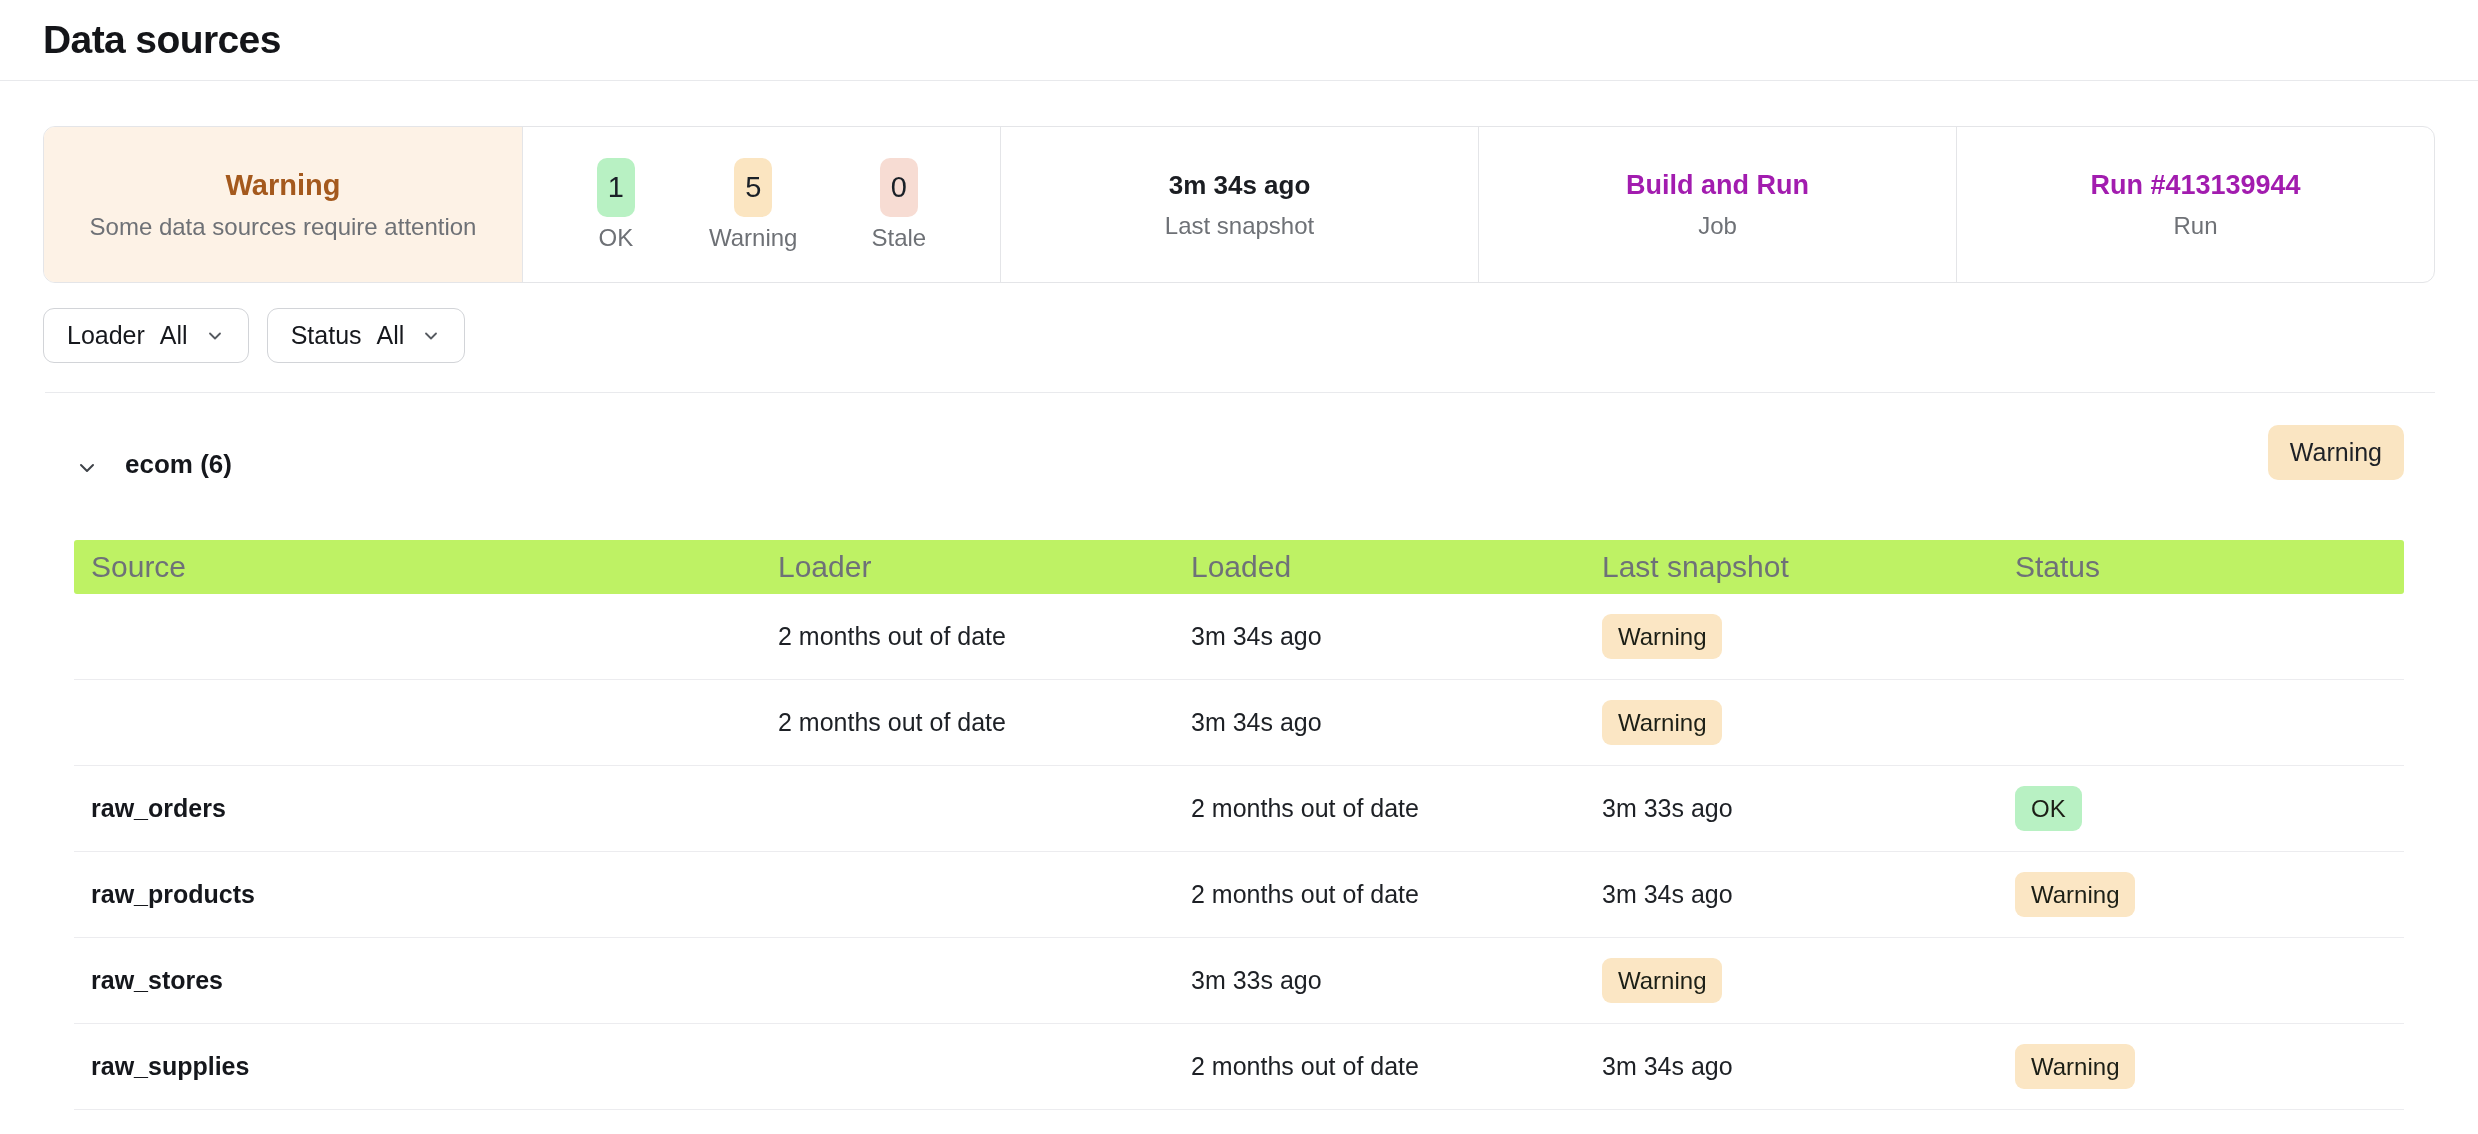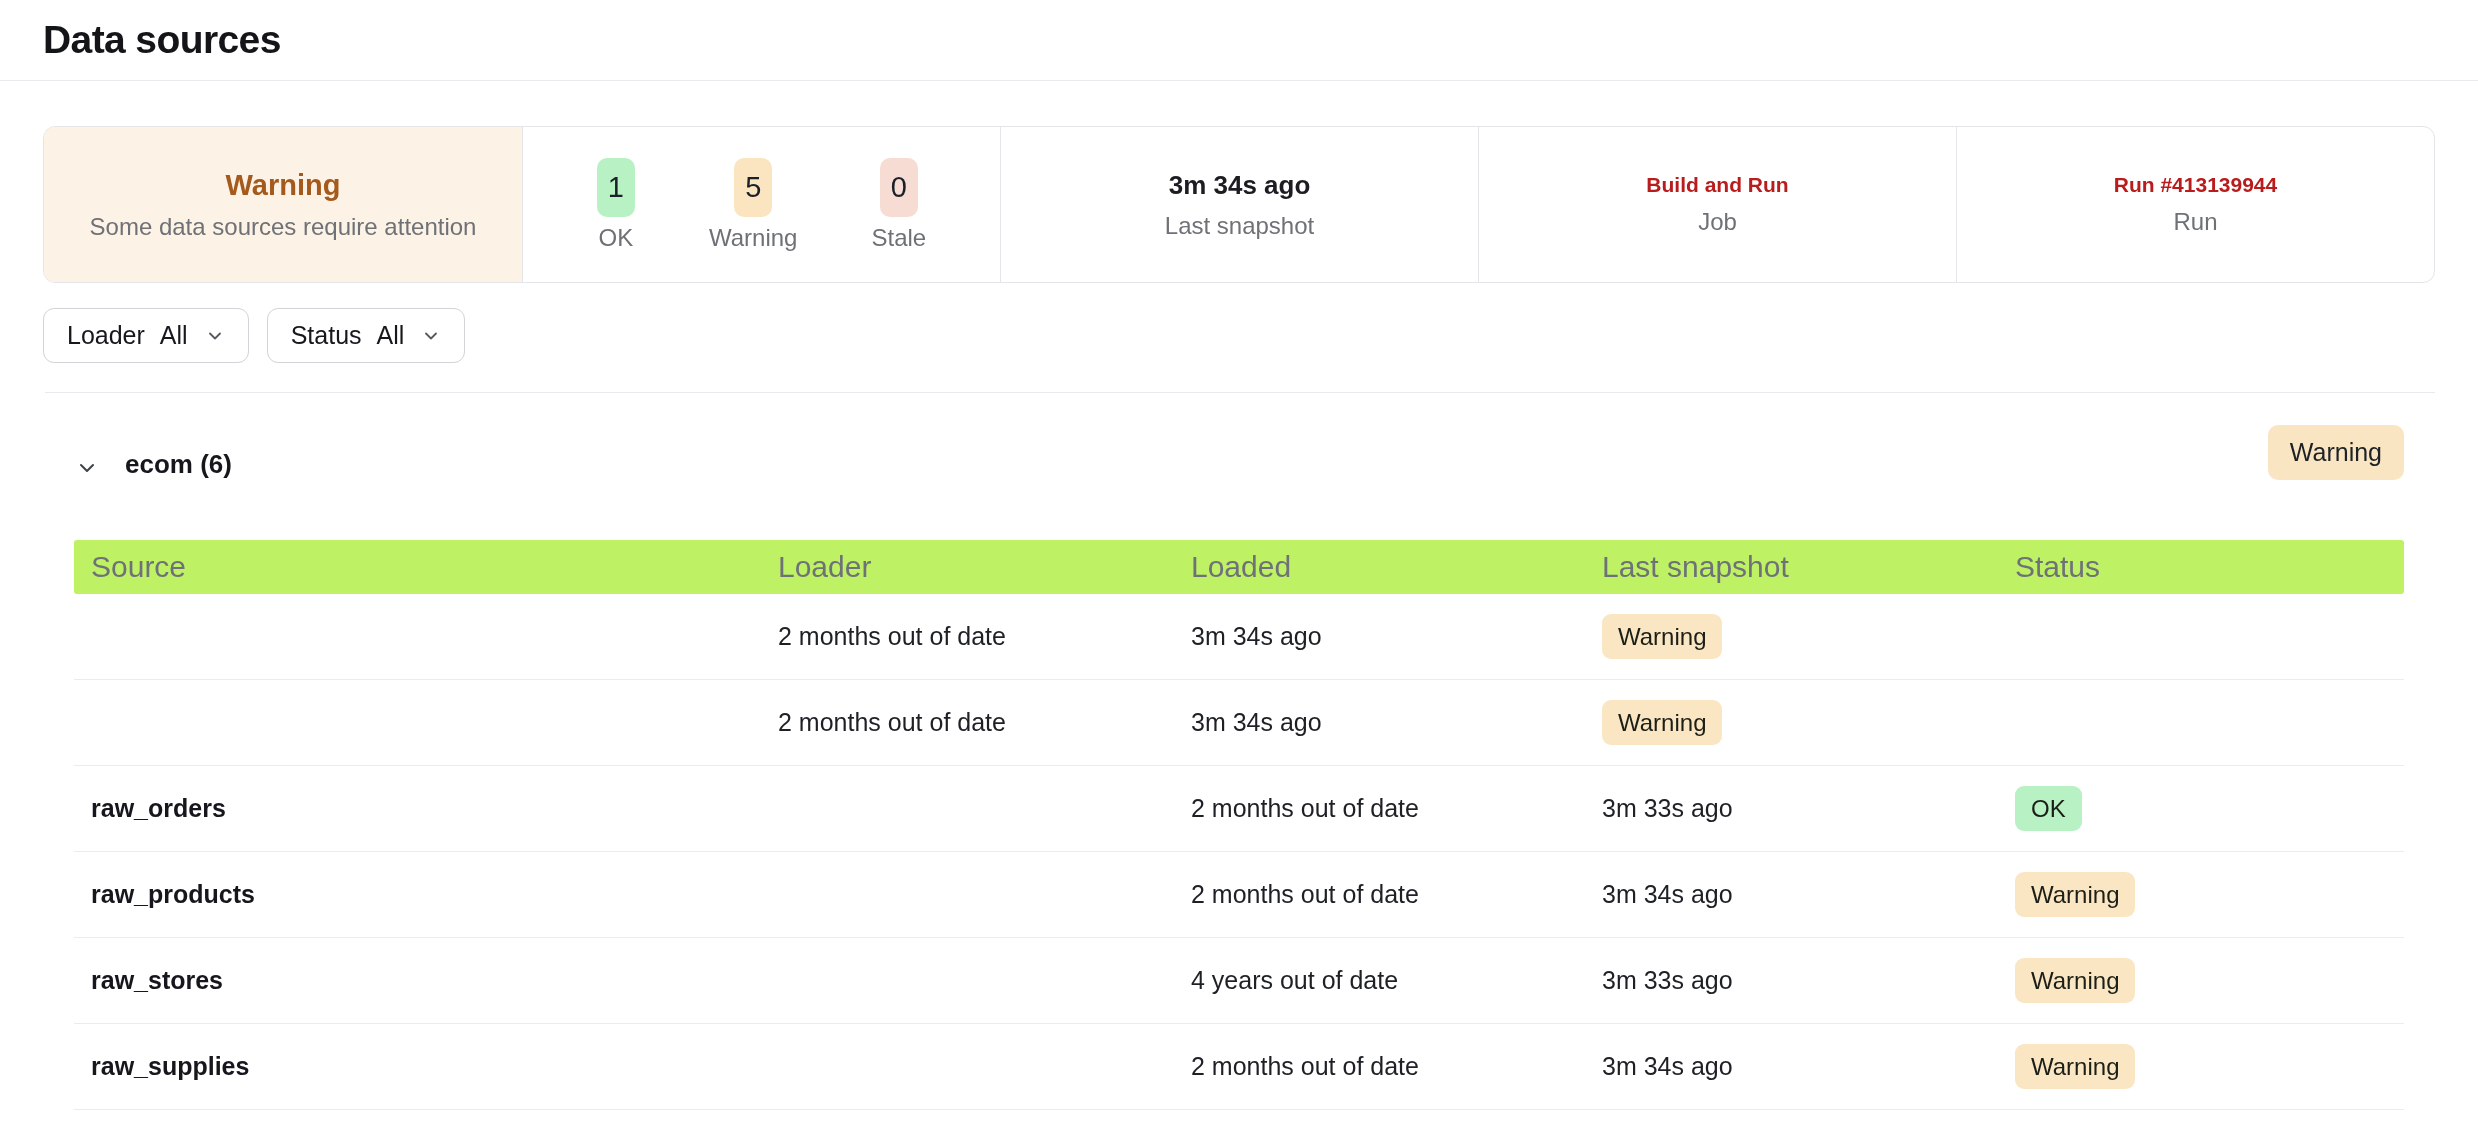--- a/index.html
+++ b/index.html
@@ -46,21 +46,21 @@
     justify-content: center;
     gap: 11px;
     border-left: 1px solid #e4e5e8;
     text-align: center;
   }
   .card:first-child { border-left: none; }
   .card-status { background: #fdf2e6; }
   .card-title { font-size: 29px; font-weight: 700; color: #a4591d; }
   .card-sub   { font-size: 24px; color: #6e7176; }
   .card-value { font-size: 26px; font-weight: 600; color: #1b1d22; }
-  .card-link  { font-size: 21px; font-weight: 700; color: #b91c1c; text-decoration: none; cursor: pointer; }
+  .card-link  { font-size: 27px; font-weight: 700; color: #a21caf; text-decoration: none; cursor: pointer; }
 
   .card-counts { flex-direction: row; gap: 74px; }
   .count { display: flex; flex-direction: column; align-items: center; gap: 7px; }
   .count-badge {
     font-size: 29px;
     line-height: 1;
     padding: 15px 11px;
     border-radius: 10px;
     color: #1a2027;
     min-width: 34px;
@@ -275,21 +275,20 @@
     <div class="td">2 months out of date</div>
     <div class="td">3m 34s ago</div>
     <div class="td">
       <span class="row-badge badge-warn">Warning</span>
     </div>
   </div>
 
   <div class="trow">
     <div class="td td-source">raw_stores</div>
     <div class="td"></div>
-    <div class="td">4 years out of date</div>
     <div class="td">3m 33s ago</div>
     <div class="td">
       <span class="row-badge badge-warn">Warning</span>
     </div>
   </div>
 
   <div class="trow">
     <div class="td td-source">raw_supplies</div>
     <div class="td"></div>
     <div class="td">2 months out of date</div>

